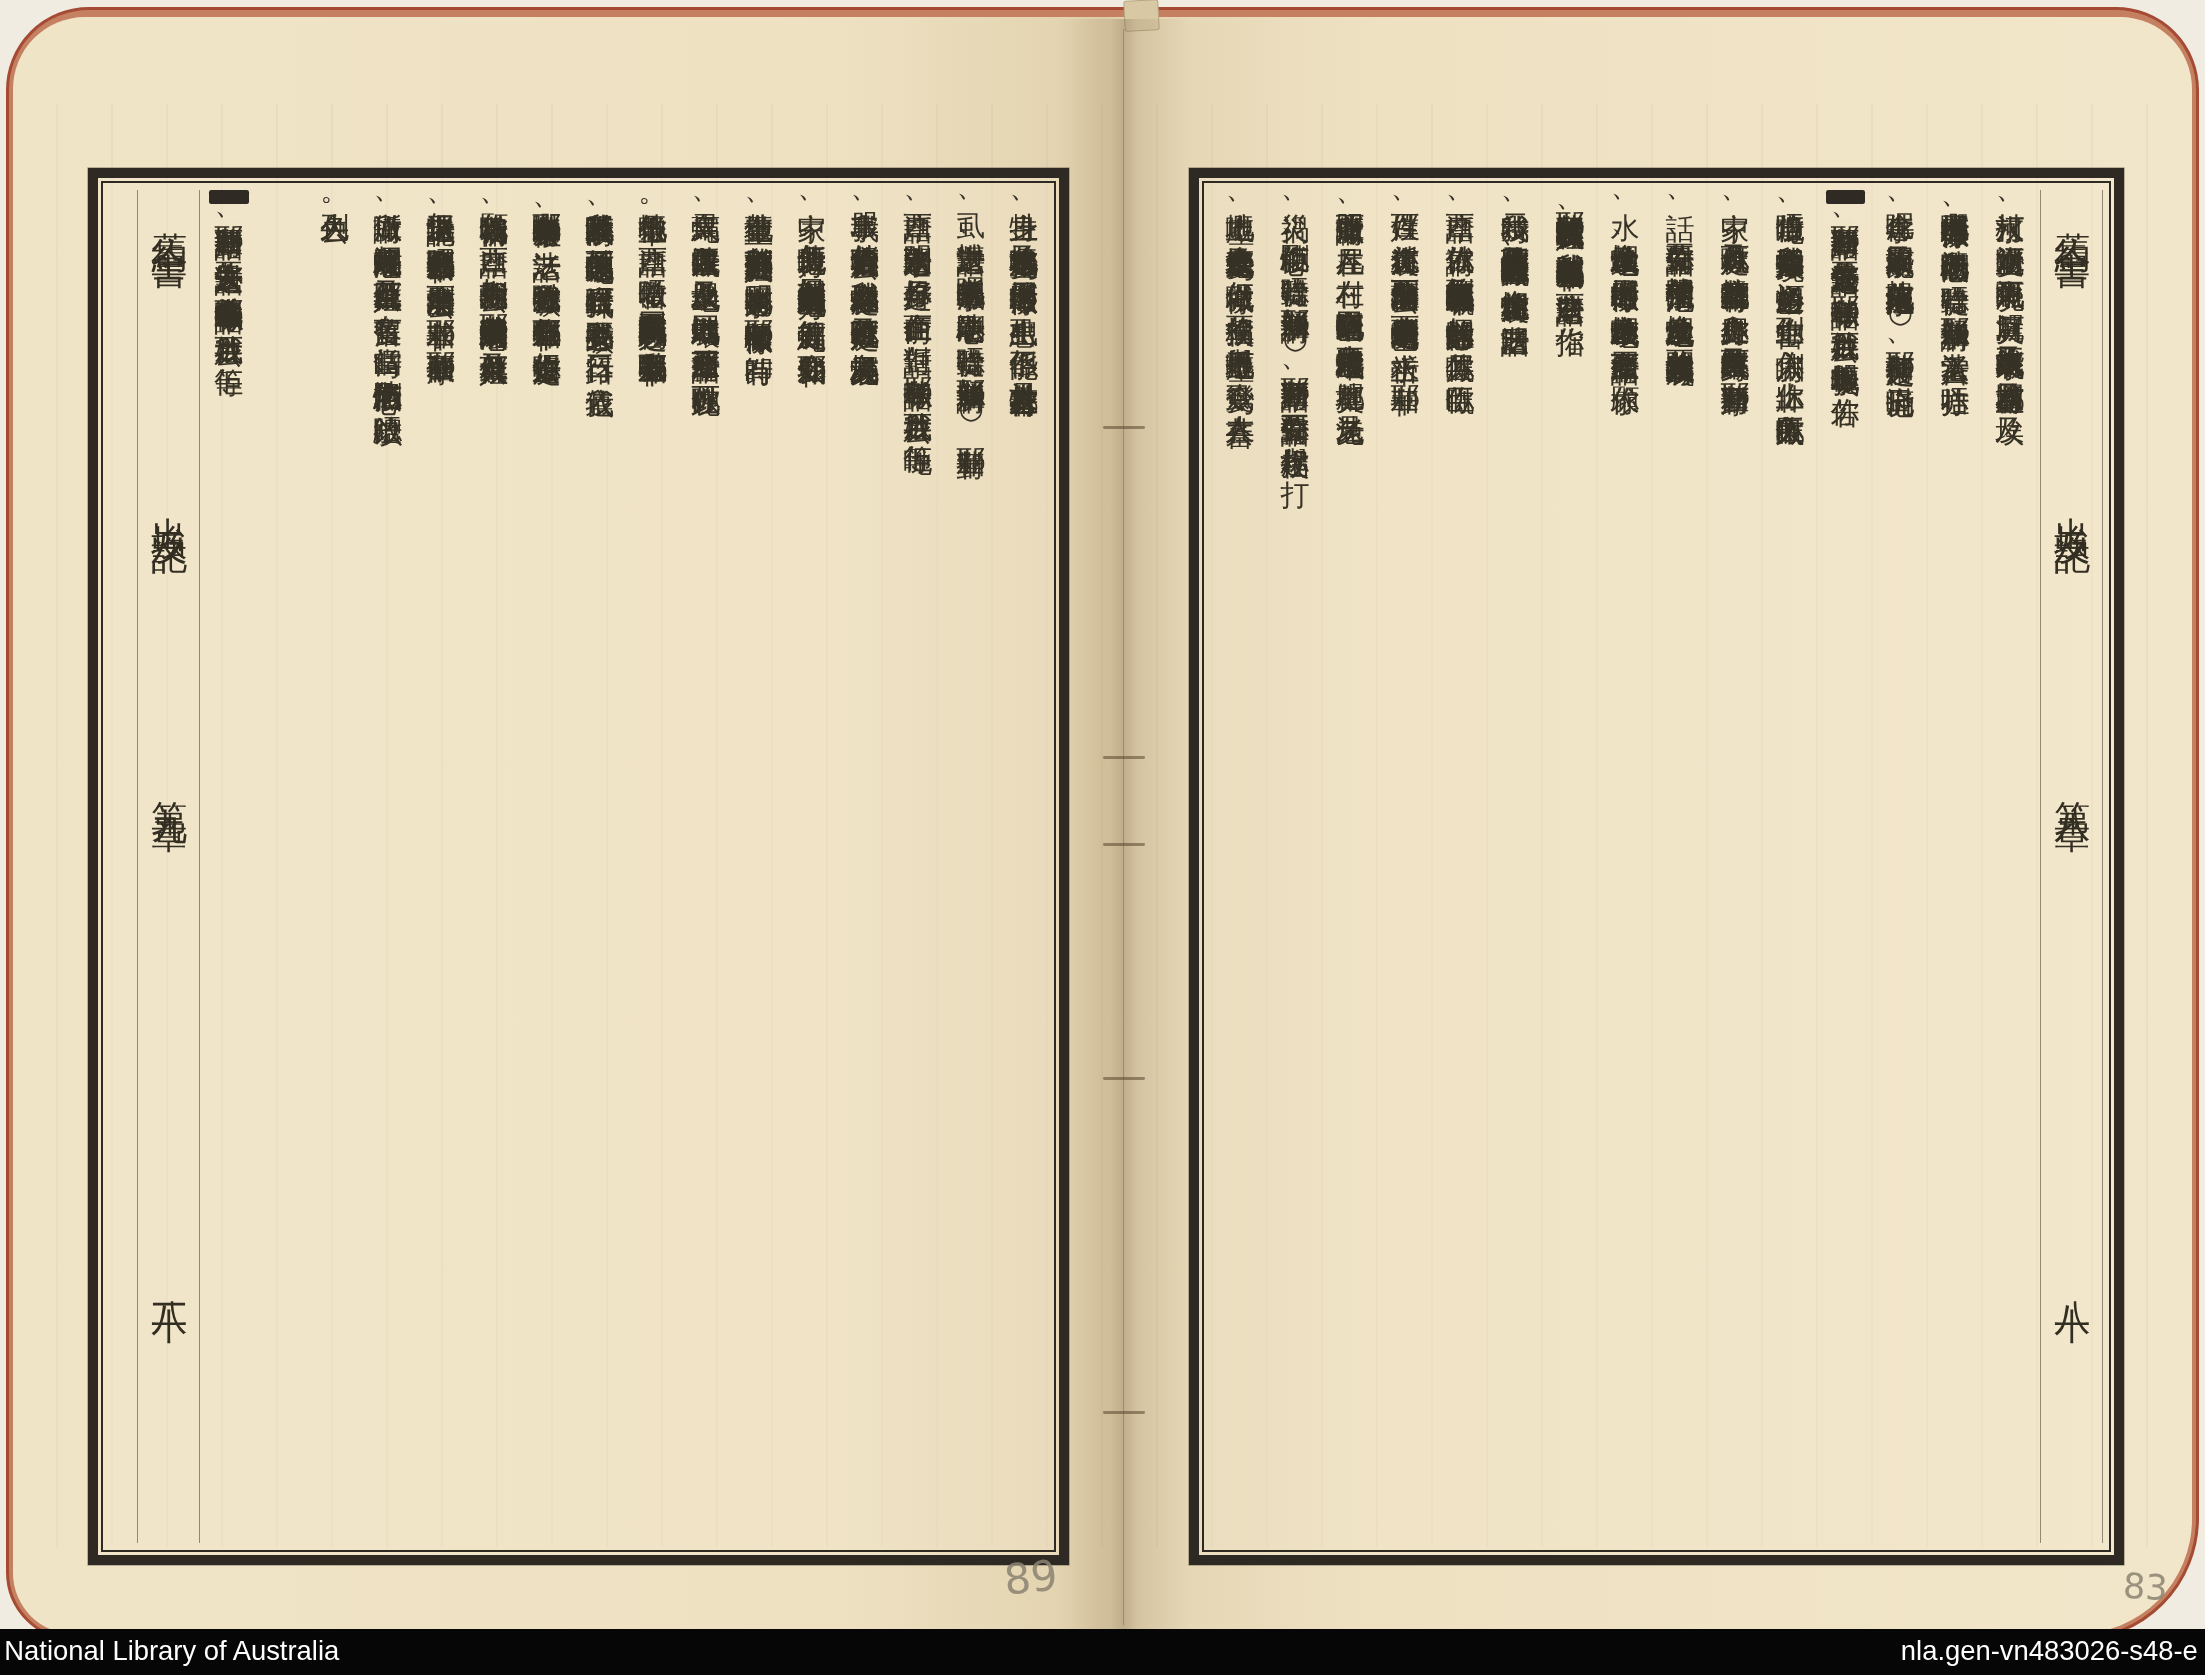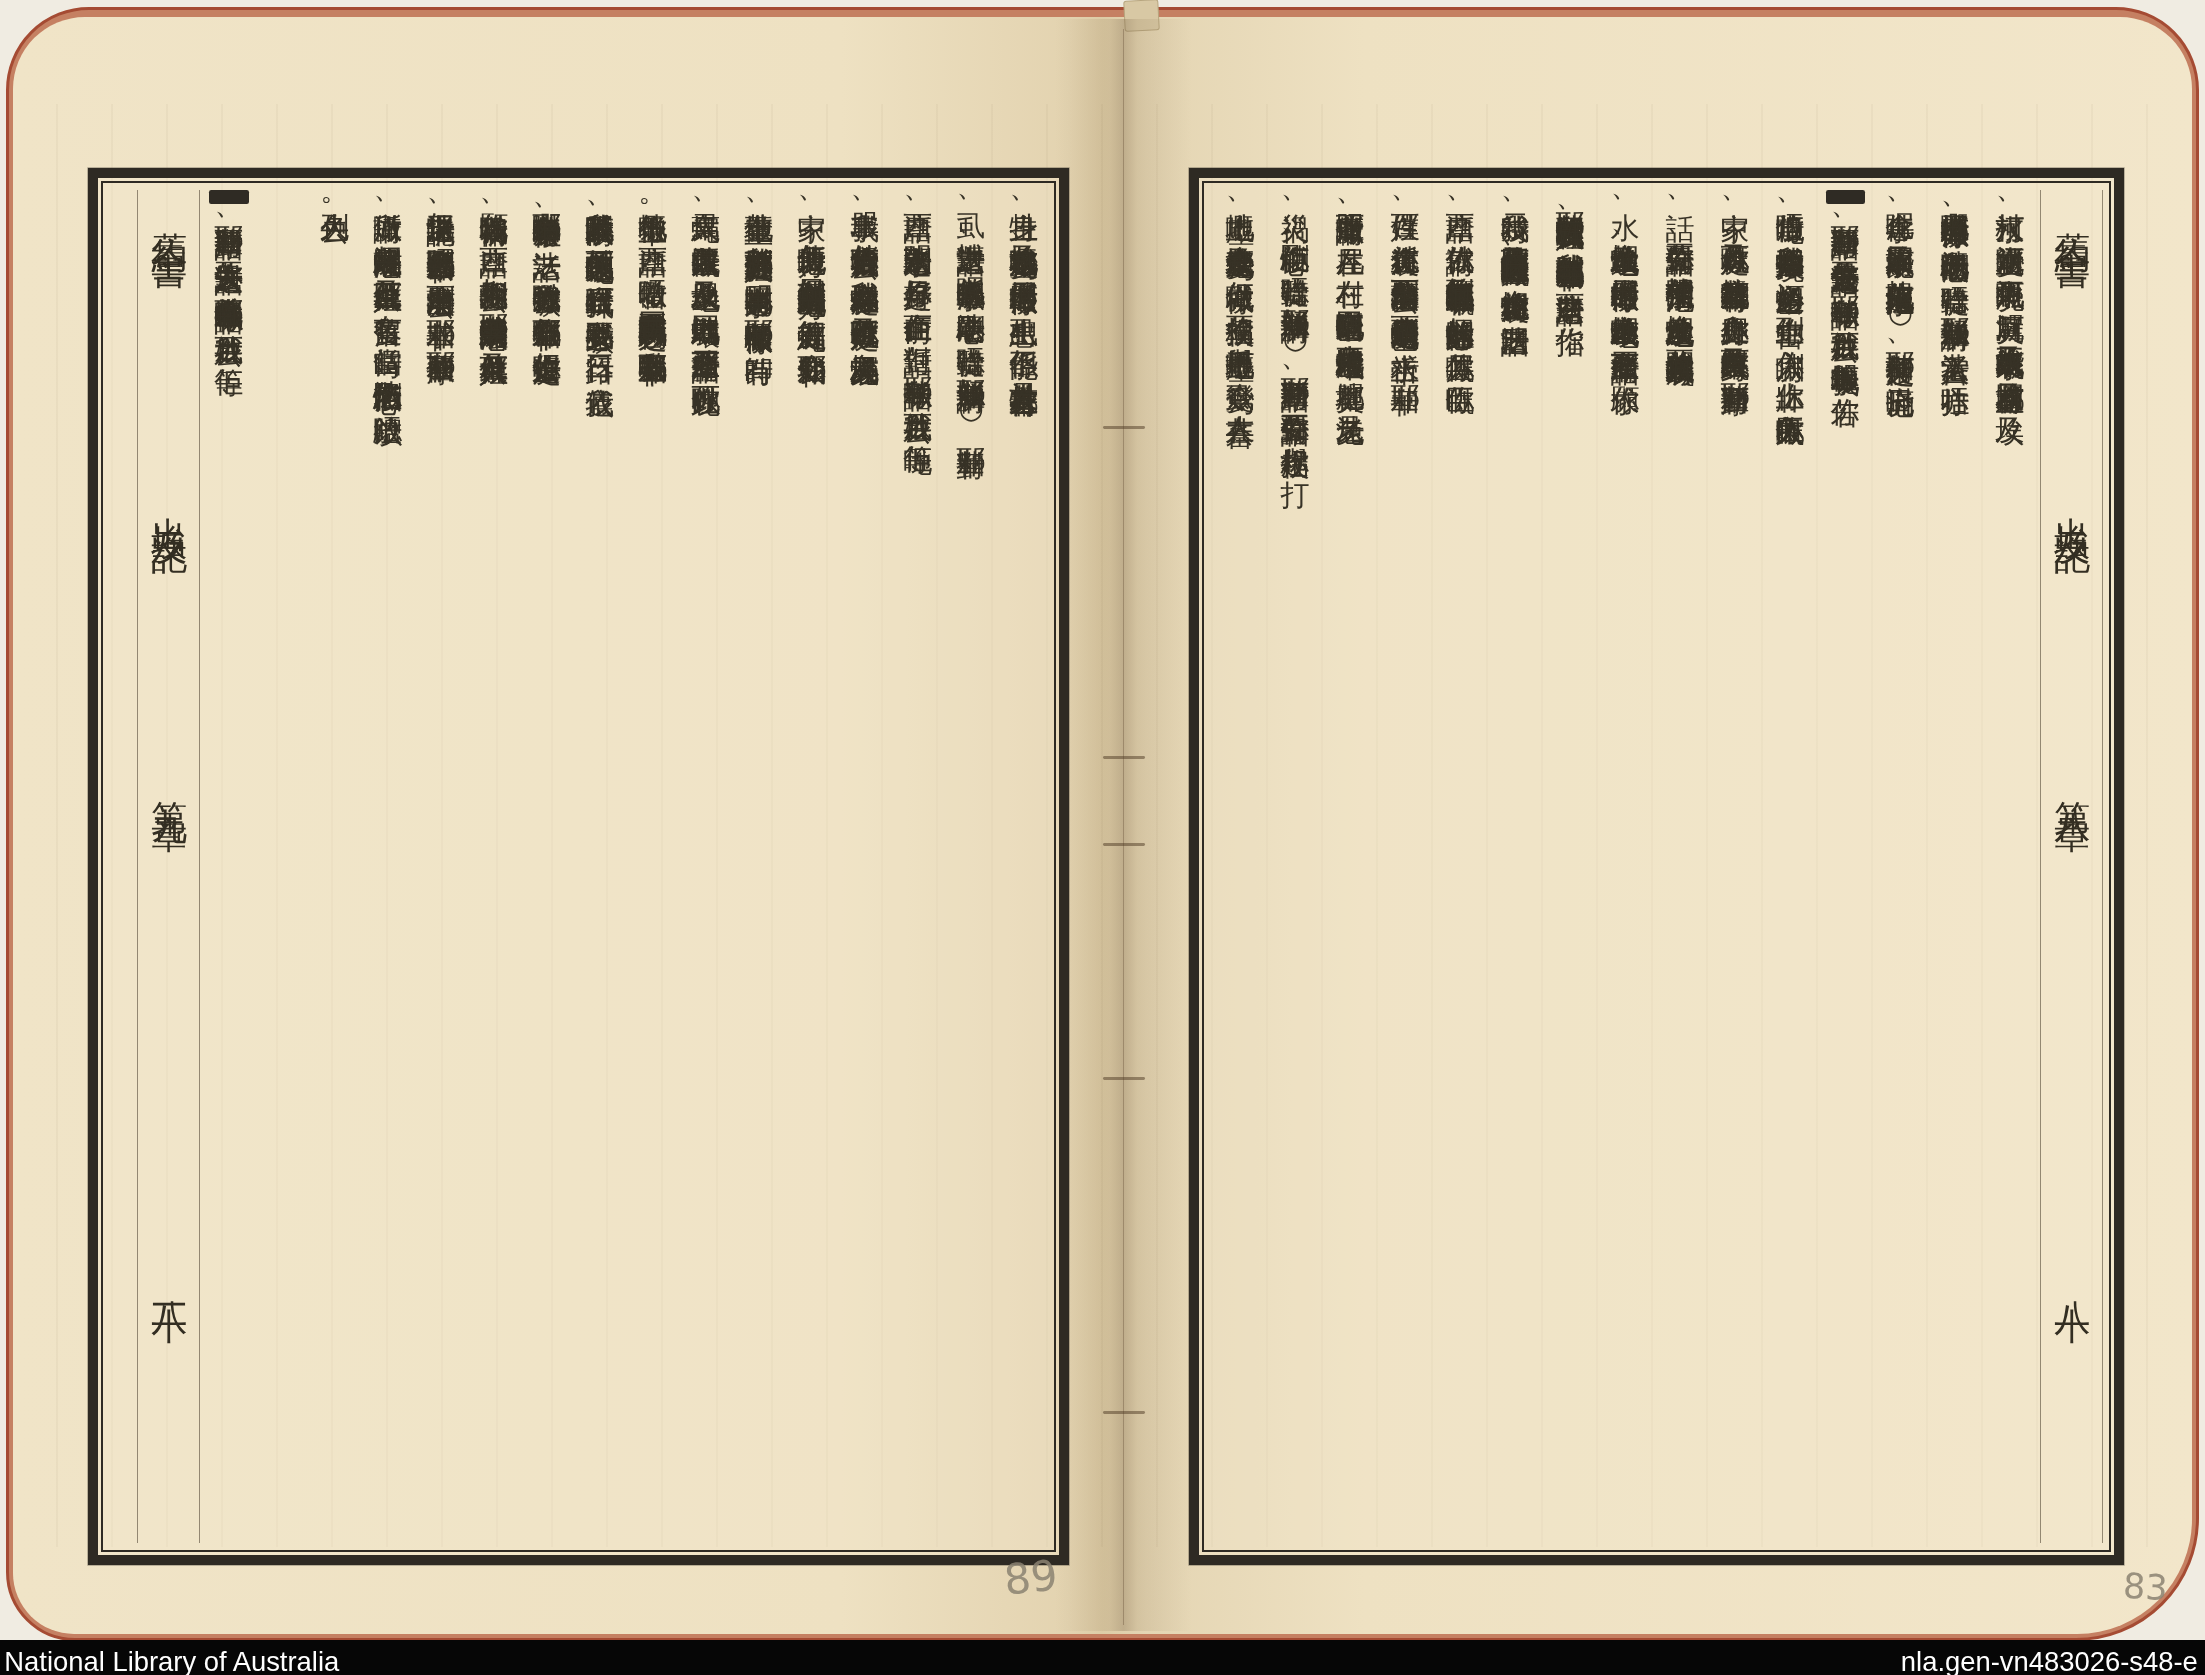--- a/index.html
+++ b/index.html
@@ -86,21 +86,21 @@
   .t-pagenum{top:80%;font-size:33px;}
   
   .pencil{
     position:absolute;color:#8b8372;font-size:42px;
     font-family:"DejaVu Sans",sans-serif;opacity:.85;
   }
   .pencil-89{left:1004px;top:1553px;transform:rotate(-6deg);}
   .pencil-83{left:2123px;top:1567px;font-size:35px;transform:rotate(3deg);}
   
   .footer{
-    position:absolute;left:0;right:0;bottom:0;height:36px;background:#060606;
+    position:absolute;left:0;right:0;bottom:0;height:47px;background:#060606;
     color:#fff;font-family:"Liberation Sans",sans-serif;font-size:27.4px;
   }
   .footer .f-left{position:absolute;left:4.3px;top:5.8px;}
   .footer .f-right{position:absolute;right:7.2px;top:6px;}
 </style>
 </head>
 <body>
 
 <div class="cover"></div>
 <div class="paper"></div>

